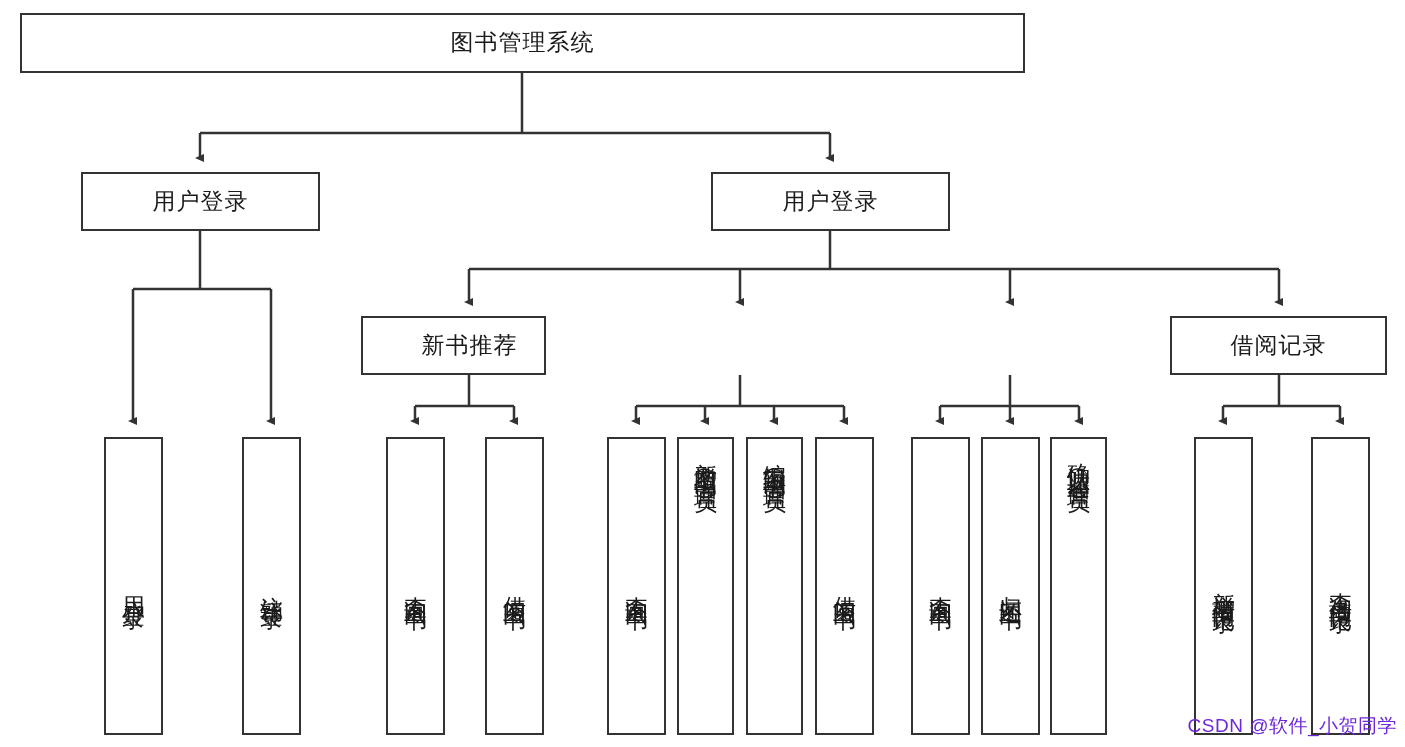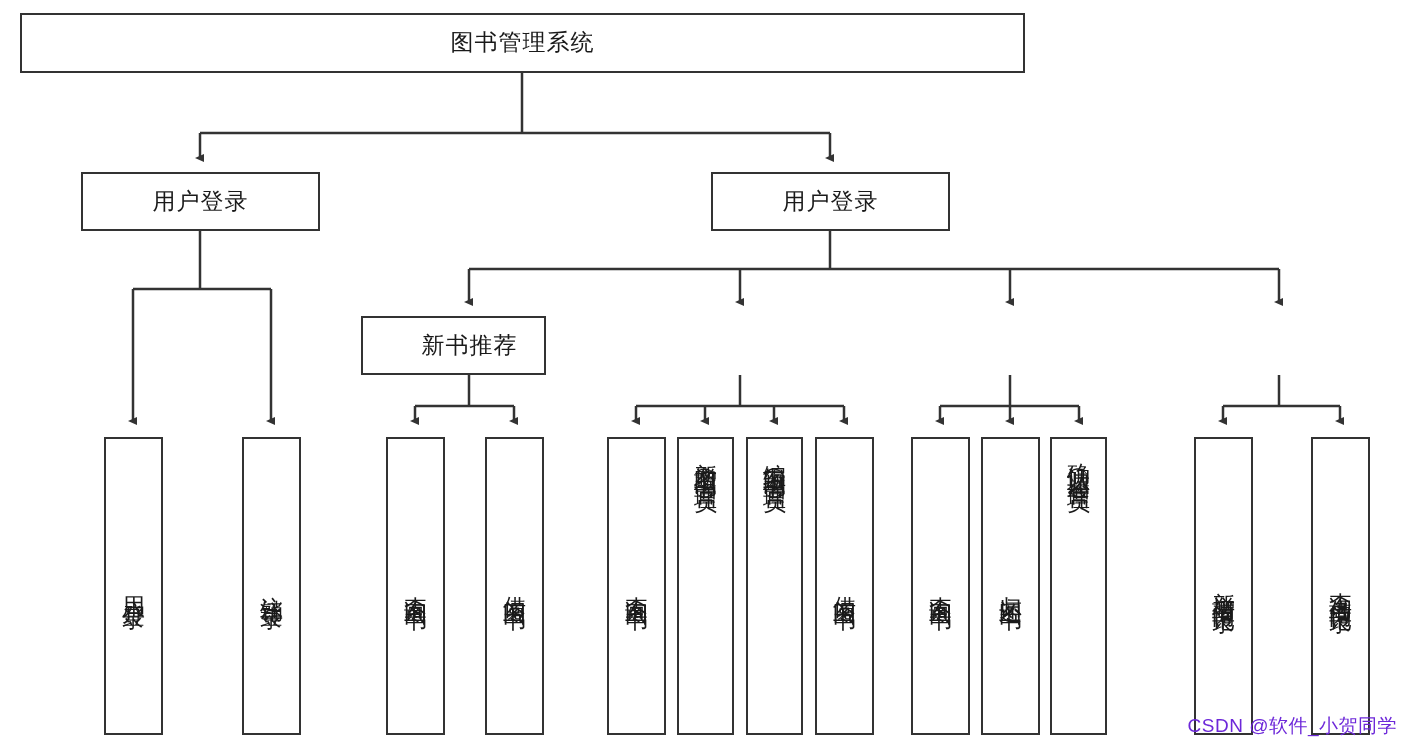--- a/index.html
+++ b/index.html
@@ -136,20 +136,23 @@
   <div class="node node-h" style="left:711px; top:172px; width:239px; height:59px;">
     <span class="label">用户登录</span>
   </div>
 
   <div class="node node-h" style="left:361px; top:316px; width:185px; height:59px;padding-left:32px;">
     <span class="label">新书推荐</span>
   </div>
 
 
 
+  <div class="node node-h" style="left:1170px; top:316px; width:217px; height:59px;">
+    <span class="label">借阅记录</span>
+  </div>
 
   <div class="node node-v vcenter" style="left:104px; top:437px; width:59px; height:298px;">
     <span class="label">用户登录</span>
   </div>
 
   <div class="node node-v vcenter" style="left:242px; top:437px; width:59px; height:298px;">
     <span class="label">注销登录</span>
   </div>
 
   <div class="node node-v vcenter" style="left:386px; top:437px; width:59px; height:298px;">

